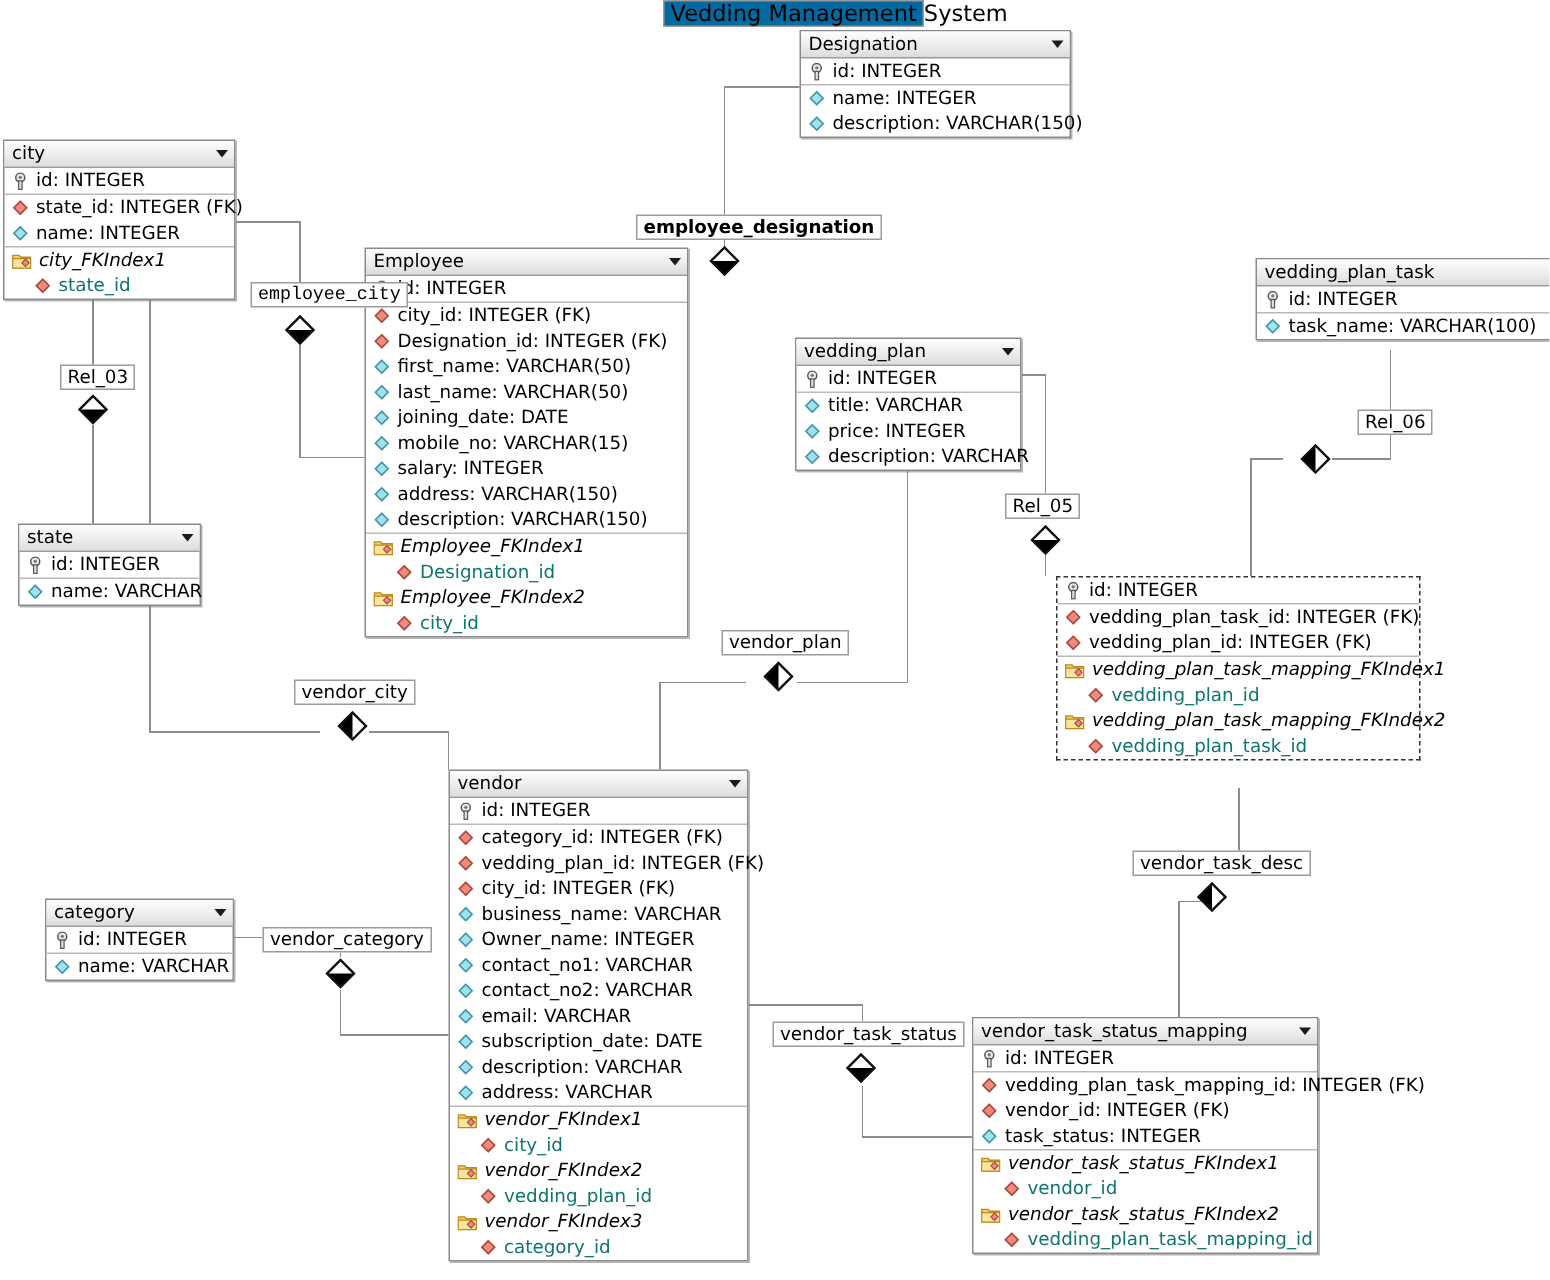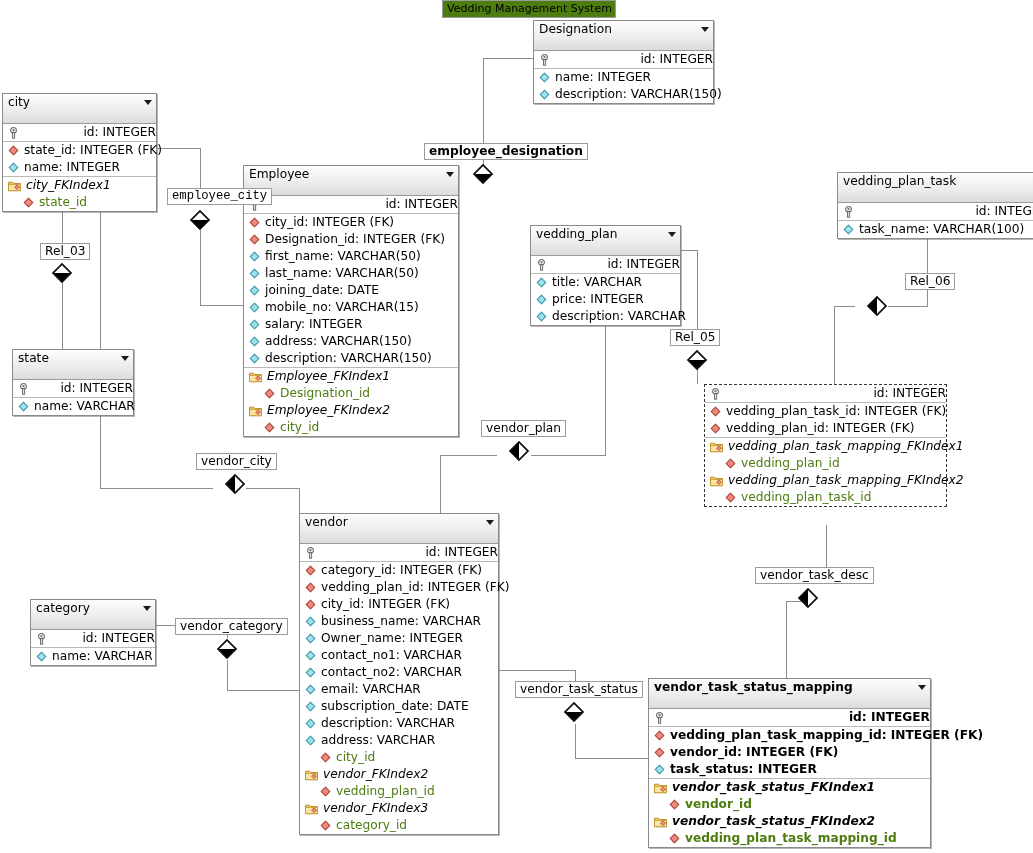--- a/index.html
+++ b/index.html
@@ -30,21 +30,21 @@
   }
   .table-box.selected {
     border: 1px dashed #333333;
     box-shadow: none;
   }
   .tb-title {
     display: flex;
     align-items: center;
     justify-content: space-between;
     height: 17px;
-    padding: 0 4px 12px 5px;
+    padding: 0 4px 0 5px;
     background: linear-gradient(to bottom, #fdfdfd 0%, #ededed 55%, #dcdcdc 100%);
     border-bottom: 1px solid #9a9a9a;
     font-size: 12.2px;
     line-height: 17px;
     white-space: nowrap;
   }
   .tb-caret {
     width: 0; height: 0;
     border-left: 4px solid transparent;
     border-right: 4px solid transparent;
@@ -54,25 +54,25 @@
   }
   .tb-rows { padding: 0; }
   .row {
     display: flex;
     align-items: center;
     height: 17px;
     padding-left: 5px;
     white-space: nowrap;
     line-height: 17px;
   }
-  .row.pk { border-bottom: 1px solid #b9b9b9; justify-content: space-between; }
+  .row.pk { border-bottom: 1px solid #b9b9b9; }
   .row.sep-top { border-top: 1px solid #b9b9b9; }
   .row .lbl { margin-left: 5px; }
   .row.idx .lbl { font-style: italic; }
-  .row.idxcol { padding-left: 20px; color: #4d7c0f; }
+  .row.idxcol { padding-left: 20px; color: #0f766e; }
 
   
   .ico { flex: 0 0 auto; display: inline-block; position: relative; }
 
   
   .ico-key { width: 11px; height: 12px; }
   .ico-key svg { display: block; }
 
   
   .ico-dia { width: 11px; height: 11px; }
@@ -107,23 +107,23 @@
     align-items: center;
   }
 
   
   .rel-dia { position: absolute; width: 22px; height: 22px; }
   .rel-dia svg { display: block; }
 
   
   #diagram-title {
     position: absolute;
-    background: #4d7c0f;
+    background: #0369a1;
     border: 1px solid #9b9b9b;
-    font-size: 11px;
+    font-size: 15px;
     height: 18px;
     line-height: 16px;
     padding: 0 4px;
     white-space: nowrap;
     box-sizing: border-box;
     display: flex;
     align-items: center;
   }
 </style>
 </head>
@@ -590,20 +590,30 @@
               <i></i>
             </span>
             <span class="lbl">description: VARCHAR</span>
           </div>
           <div class="row">
             <span class="ico ico-dia dia-plain">
               <i></i>
             </span>
             <span class="lbl">address: VARCHAR</span>
           </div>
+          <div class="row sep-top idx">
+            <span class="ico ico-fold">
+              <svg width="13" height="12" viewBox="0 0 13 12">
+                <path d="M0.5 2.2 h4.2 l1.1 1.3 h6.7 v7.2 h-12 z" fill="#f5cd62" stroke="#b98b1f" stroke-width="0.9"></path>
+                <path d="M0.5 4.4 h11.9 v6.3 h-11.9 z" fill="#fbe3a0" stroke="#b98b1f" stroke-width="0.7"></path>
+                <path d="M6.6 7.2 l2.4 -2.4 l2.4 2.4 l-2.4 2.4 z" fill="#ef8a7e" stroke="#a8473c" stroke-width="0.8"></path>
+              </svg>
+            </span>
+            <span class="lbl">vendor_FKIndex1</span>
+          </div>
           <div class="row idxcol">
             <span class="ico ico-dia dia-fk">
               <i></i>
             </span>
             <span class="lbl">city_id</span>
           </div>
           <div class="row idx">
             <span class="ico ico-fold">
               <svg width="13" height="12" viewBox="0 0 13 12">
                 <path d="M0.5 2.2 h4.2 l1.1 1.3 h6.7 v7.2 h-12 z" fill="#f5cd62" stroke="#b98b1f" stroke-width="0.9"></path>
@@ -630,21 +640,21 @@
             <span class="lbl">vendor_FKIndex3</span>
           </div>
           <div class="row idxcol">
             <span class="ico ico-dia dia-fk">
               <i></i>
             </span>
             <span class="lbl">category_id</span>
           </div>
         </div>
       </div>
-      <div class="table-box" style="left: 648px; top: 678px; width: 283px; font-weight: bold;">
+      <div class="table-box" style="left: 648px; top: 678px; width: 231px;">
         <div class="tb-title">
           <span>vendor_task_status_mapping</span>
           <span class="tb-caret"></span>
         </div>
         <div class="tb-rows">
           <div class="row pk">
             <span class="ico ico-key">
               <svg width="11" height="12" viewBox="0 0 11 12">
                 <circle cx="5.5" cy="3.4" r="3" fill="#e9e9e9" stroke="#555" stroke-width="1"></circle>
                 <circle cx="5.5" cy="3.2" r="1.1" fill="#777"></circle>

